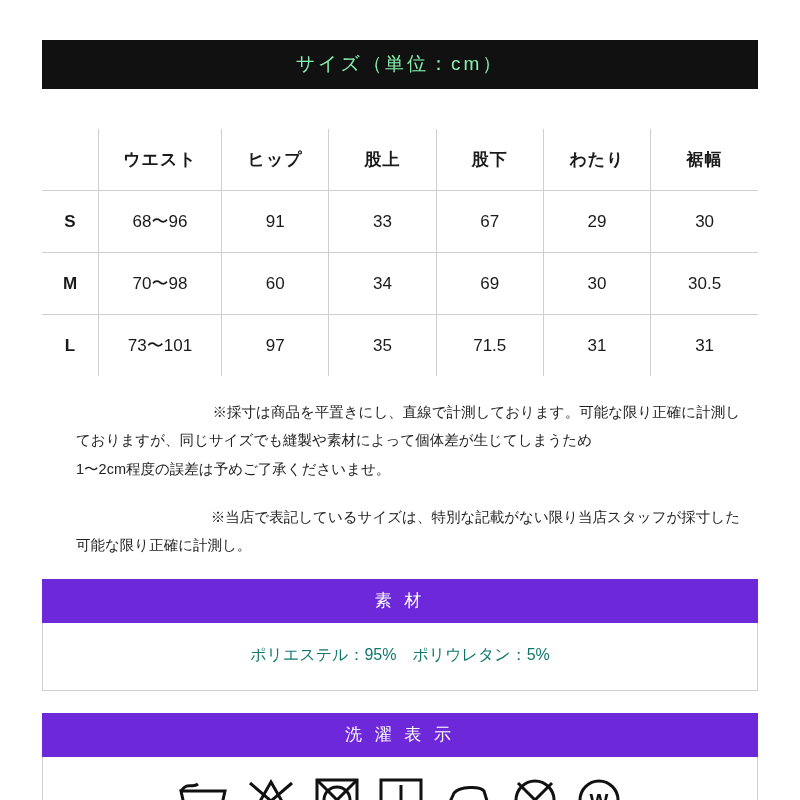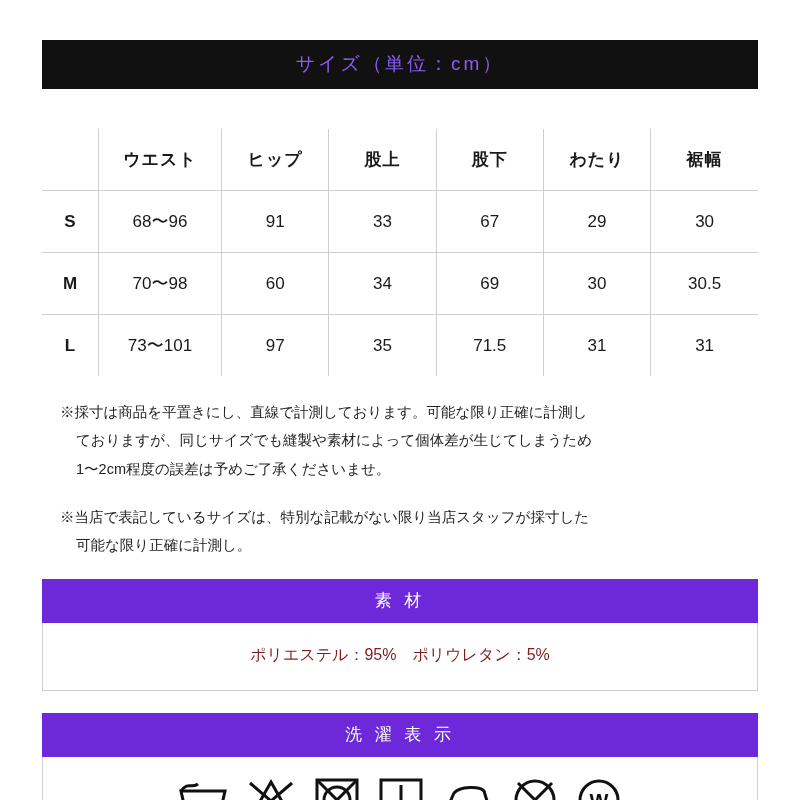--- a/index.html
+++ b/index.html
@@ -18,21 +18,21 @@
     position: relative;
     width: 800px;
     height: 800px;
     box-sizing: border-box;
     padding: 40px 42px;
   }
 
   
   .size-header {
     background: #111111;
-    color: #8b5cf6;
+    color: #86efac;
     text-align: center;
     font-size: 19px;
     letter-spacing: 3px;
     padding: 11px 0 12px;
     font-weight: normal;
   }
   table.size-table {
     width: 100%;
     border-collapse: collapse;
     table-layout: fixed;
@@ -85,41 +85,42 @@
     color: #222;
     margin: 0 0 20px 0;
     text-indent: 0;
   }
   .note .ind {
     display: block;
     padding-left: 16px;
   }
   .note .first {
     padding-left: 0;
+    text-align: right;
   }
 
   
   .block {
     margin-top: 6px;
   }
   .block-header {
     background: #6d28d9;
     color: #ffffff;
     text-align: center;
     font-size: 17px;
     letter-spacing: 4px;
     padding: 10px 0 11px;
   }
   .block-body {
     border: 1px solid #cfcfcf;
     border-top: none;
     text-align: center;
     font-size: 16px;
     padding: 22px 0 24px;
-    color: #7f1d1d;
+    color: #0f766e;
   }
   .wash-body {
     border: 1px solid #cfcfcf;
     border-top: none;
     padding: 20px 0 22px;
   }
   .wash-icons {
     display: flex;
     justify-content: center;
     align-items: center;

